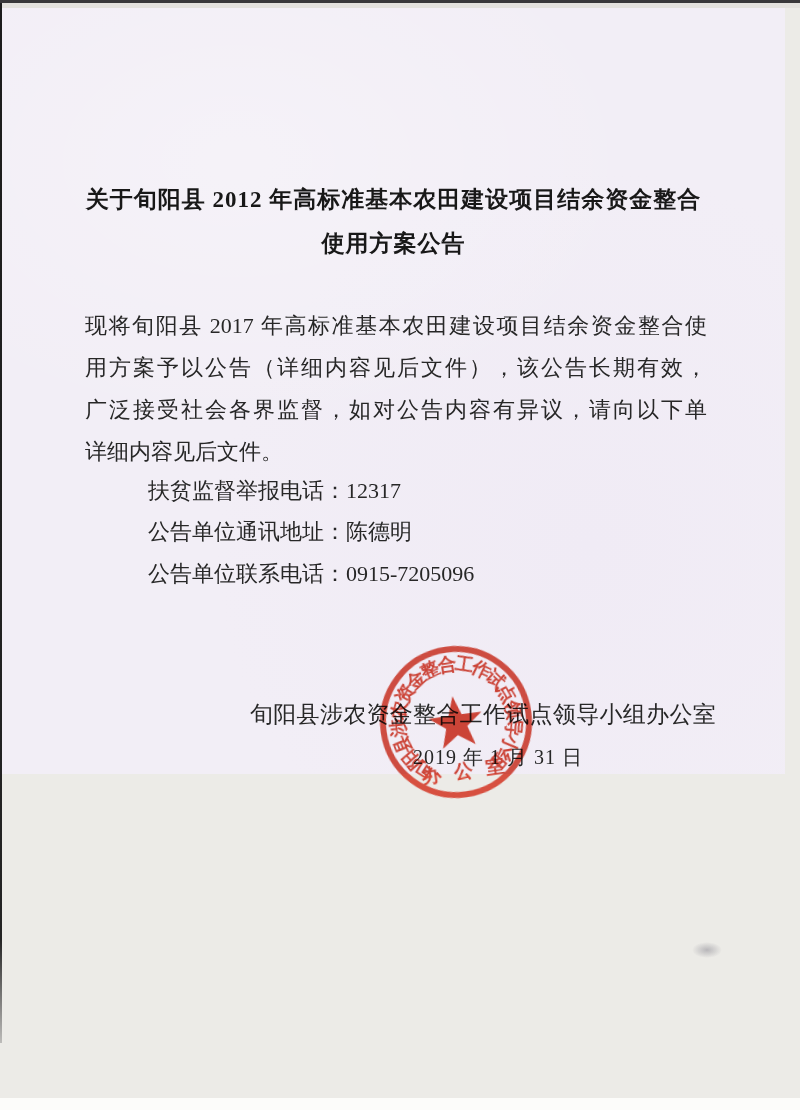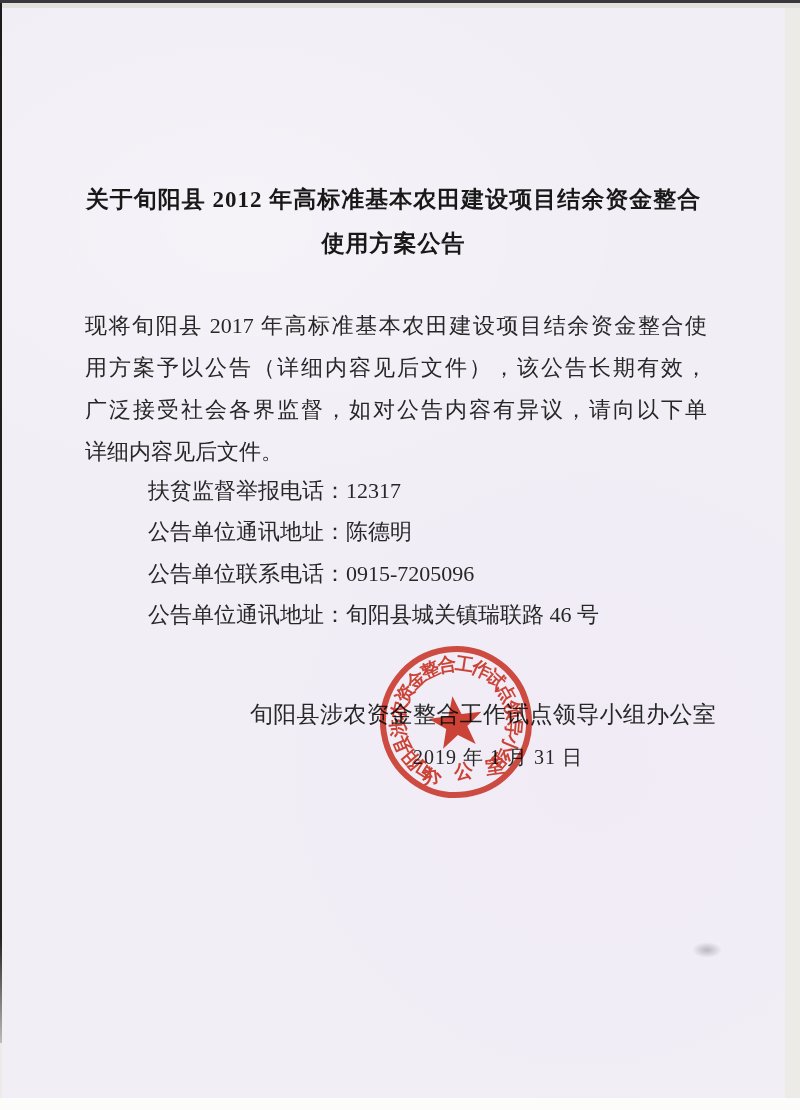--- a/index.html
+++ b/index.html
@@ -29,21 +29,21 @@
     z-index: 4;
   }
   .edge-bottom {
     position: absolute; bottom: 0; left: 0; width: 100%; height: 12px;
     background: #fcfcfa; z-index: 2;
   }
   
   .paper {
     position: absolute;
     left: 2px; top: 8px;
-    width: 783px; height: 1090px;
+    width: 783px; height: 766px;
     background: #f2eef6;
     background-image:
       radial-gradient(ellipse 600px 400px at 30% 20%, rgba(255,255,255,0.25), rgba(255,255,255,0) 70%),
       radial-gradient(ellipse 500px 500px at 75% 70%, rgba(238,232,244,0.5), rgba(238,232,244,0) 75%);
     z-index: 1;
   }
   .title {
     position: absolute;
     top: 170px; left: 0; width: 100%;
     text-align: center;
@@ -124,21 +124,20 @@
     <div class="jline">现将旬阳县 2017 年高标准基本农田建设项目结余资金整合使</div>
     <div class="jline">用方案予以公告（详细内容见后文件），该公告长期有效，</div>
     <div class="jline">广泛接受社会各界监督，如对公告内容有异议，请向以下单</div>
     <div>详细内容见后文件。</div>
   </div>
 
   <div class="contacts">
     <div>扶贫监督举报电话：12317</div>
     <div>公告单位通讯地址：陈德明</div>
     <div>公告单位联系电话：0915-7205096</div>
-    <div>公告单位通讯地址：旬阳县城关镇瑞联路 46 号</div>
   </div>
 
   <div class="signature">旬阳县涉农资金整合工作试点领导小组办公室</div>
 
   <div class="date">2019 年 1 月 31 日</div>
 
   <div class="smudge"></div>
 
   <div class="seal">
     <svg width="176" height="176" viewBox="-88 -88 176 176" xmlns="http://www.w3.org/2000/svg">

